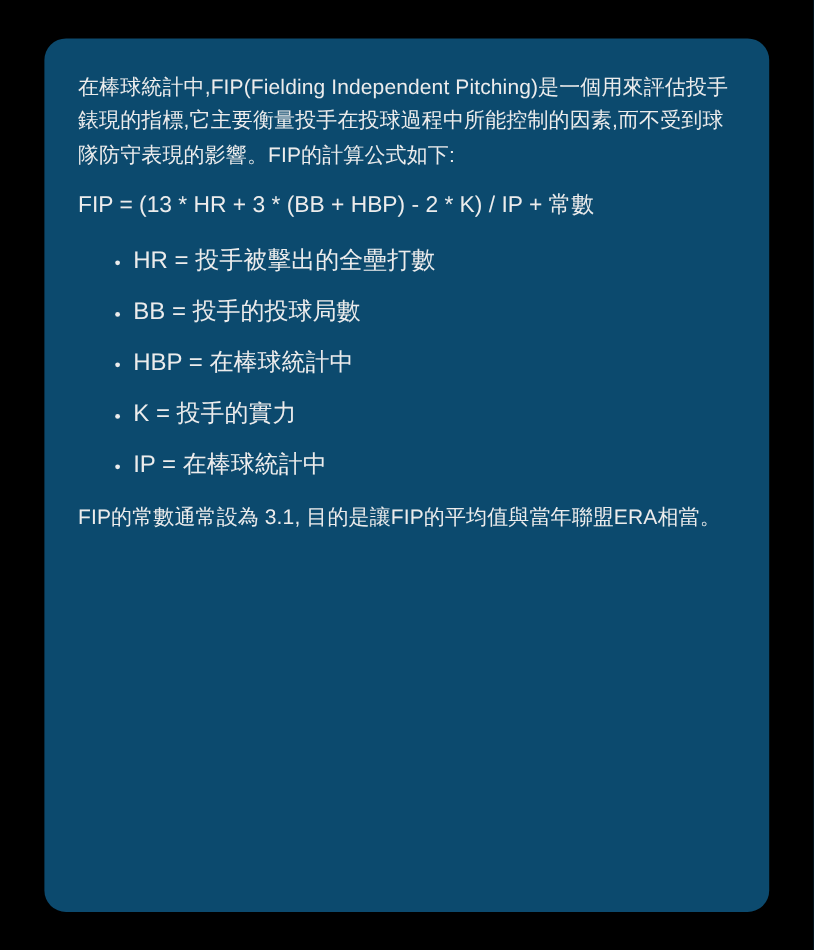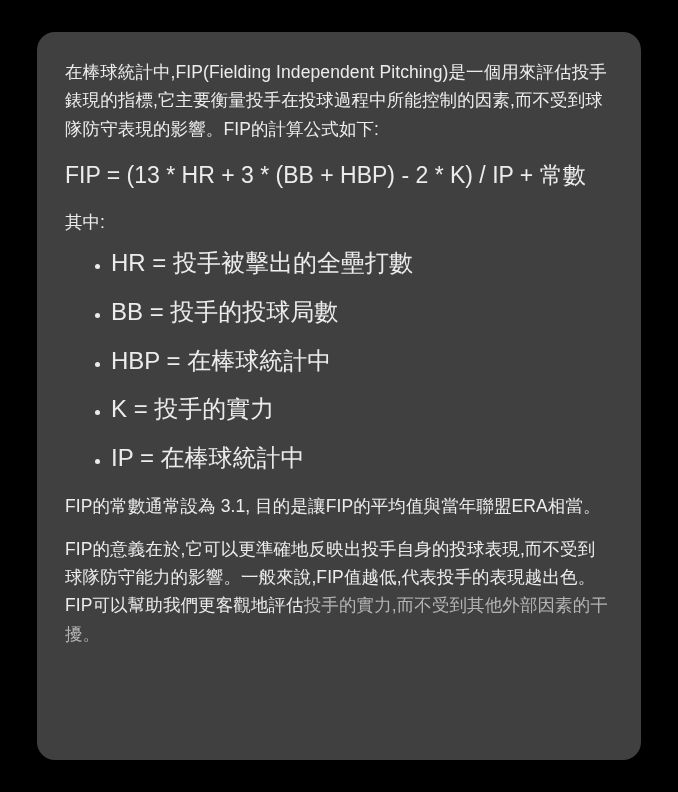--- a/index.html
+++ b/index.html
@@ -14,57 +14,57 @@
     font-family: "Liberation Sans", sans-serif;
   }
   .page {
     width: 678px;
     height: 792px;
     background: #000000;
     box-sizing: border-box;
     padding: 32px 37px 32px 37px;
   }
   .card {
-    background: #404040;
+    background: #0c4a6e;
     border-radius: 18px;
     padding: 26px 30px 30px 28px;
     box-sizing: border-box;
     width: 604px;
     min-height: 728px;
   }
   .para {
     color: #ececec;
     font-size: 17.5px;
     line-height: 1.62;
     margin: 0 0 14px 0;
     letter-spacing: 0.1px;
   }
   .para:last-child {
     margin-bottom: 0;
   }
   .formula {
     color: #ececec;
-    font-size: 23px;
+    font-size: 19px;
     line-height: 1.6;
     margin: 0 0 14px 0;
   }
   .label-line {
     color: #ececec;
     font-size: 17.5px;
     line-height: 1.6;
     margin: 0 0 8px 0;
   }
   ul.terms {
     list-style: disc;
     margin: 0 0 14px 0;
     padding-left: 46px;
   }
   ul.terms li {
     color: #ececec;
-    font-size: 24px;
+    font-size: 20px;
     line-height: 1.62;
     margin: 0 0 10px 0;
   }
   ul.terms li::marker {
     color: #ececec;
     font-size: 15px;
   }
   .dim {
     color: #b4b4b4;
   }
@@ -72,28 +72,26 @@
 </head>
 <body>
 
 <div class="page">
   <div class="card">
 
     <p class="para">在棒球統計中,FIP(Fielding Independent Pitching)是一個用來評估投手錶現的指標,它主要衡量投手在投球過程中所能控制的因素,而不受到球隊防守表現的影響。FIP的計算公式如下:</p>
 
     <p class="formula">FIP = (13 * HR + 3 * (BB + HBP) - 2 * K) / IP + 常數</p>
 
-    <p class="label-line">其中:</p>
 
     <ul class="terms">
       <li>HR = 投手被擊出的全壘打數</li>
       <li>BB = 投手的投球局數</li>
       <li>HBP = 在棒球統計中</li>
       <li>K = 投手的實力</li>
       <li>IP = 在棒球統計中</li>
     </ul>
 
     <p class="para">FIP的常數通常設為 3.1, 目的是讓FIP的平均值與當年聯盟ERA相當。</p>
 
-    <p class="para"><span>FIP的意義在於,它可以更準確地反映出投手自身的投球表現,而不受到球隊防守能力的影響。一般來說,FIP值越低,代表投手的表現越出色。FIP可以幫助我們更客觀地評估</span><span class="dim">投手的實力,而不受到其他外部因素的干擾。</span></p>
 
   </div>
 </div>
 
 </body></html>

